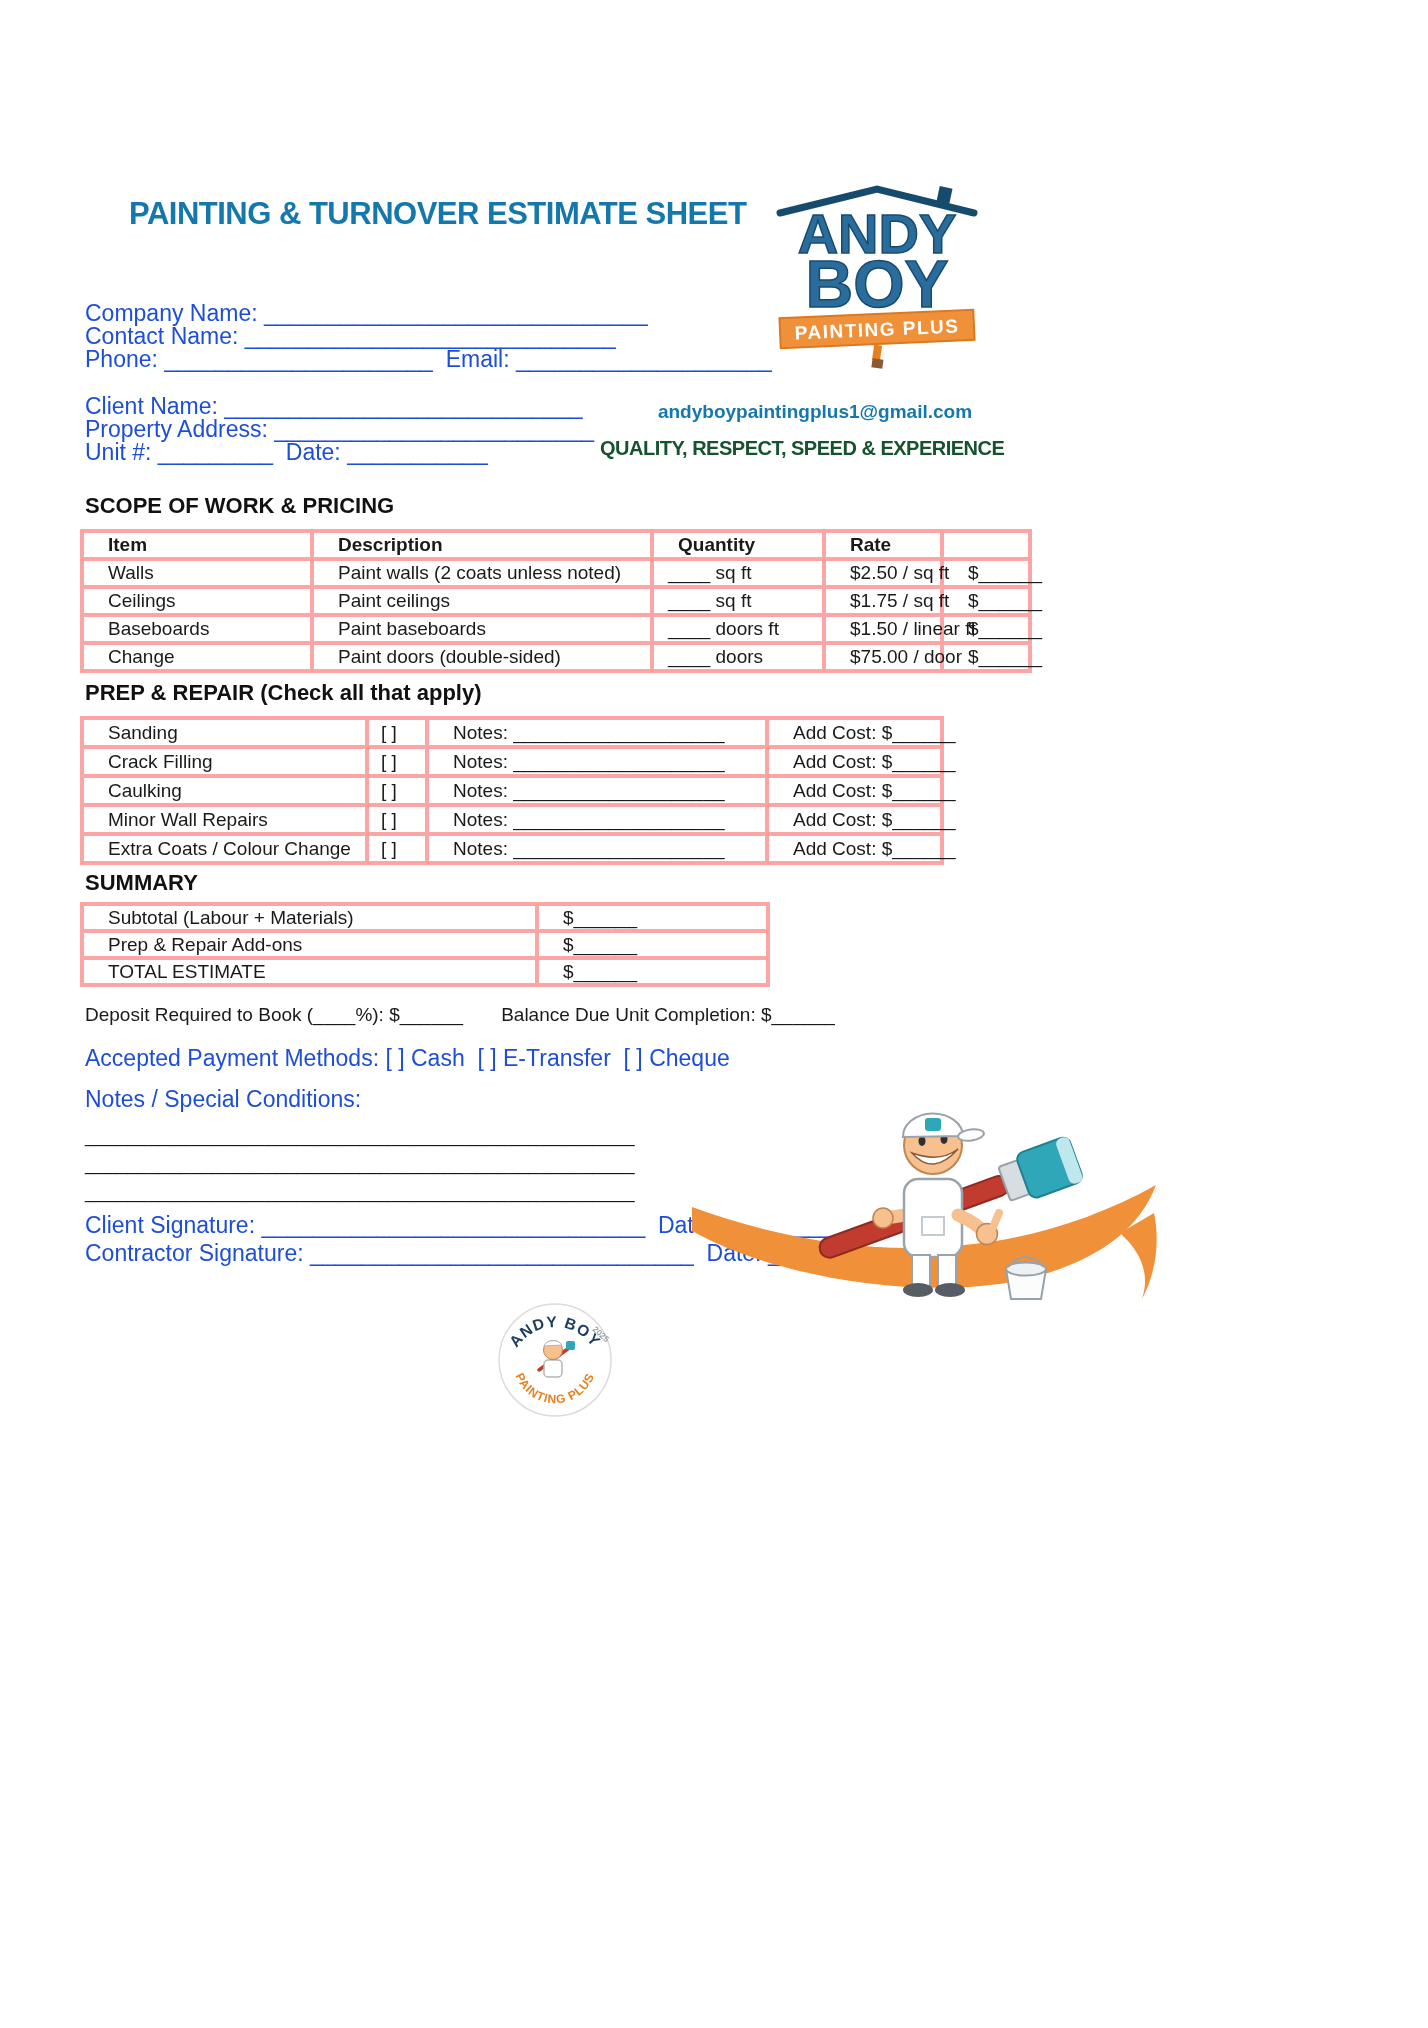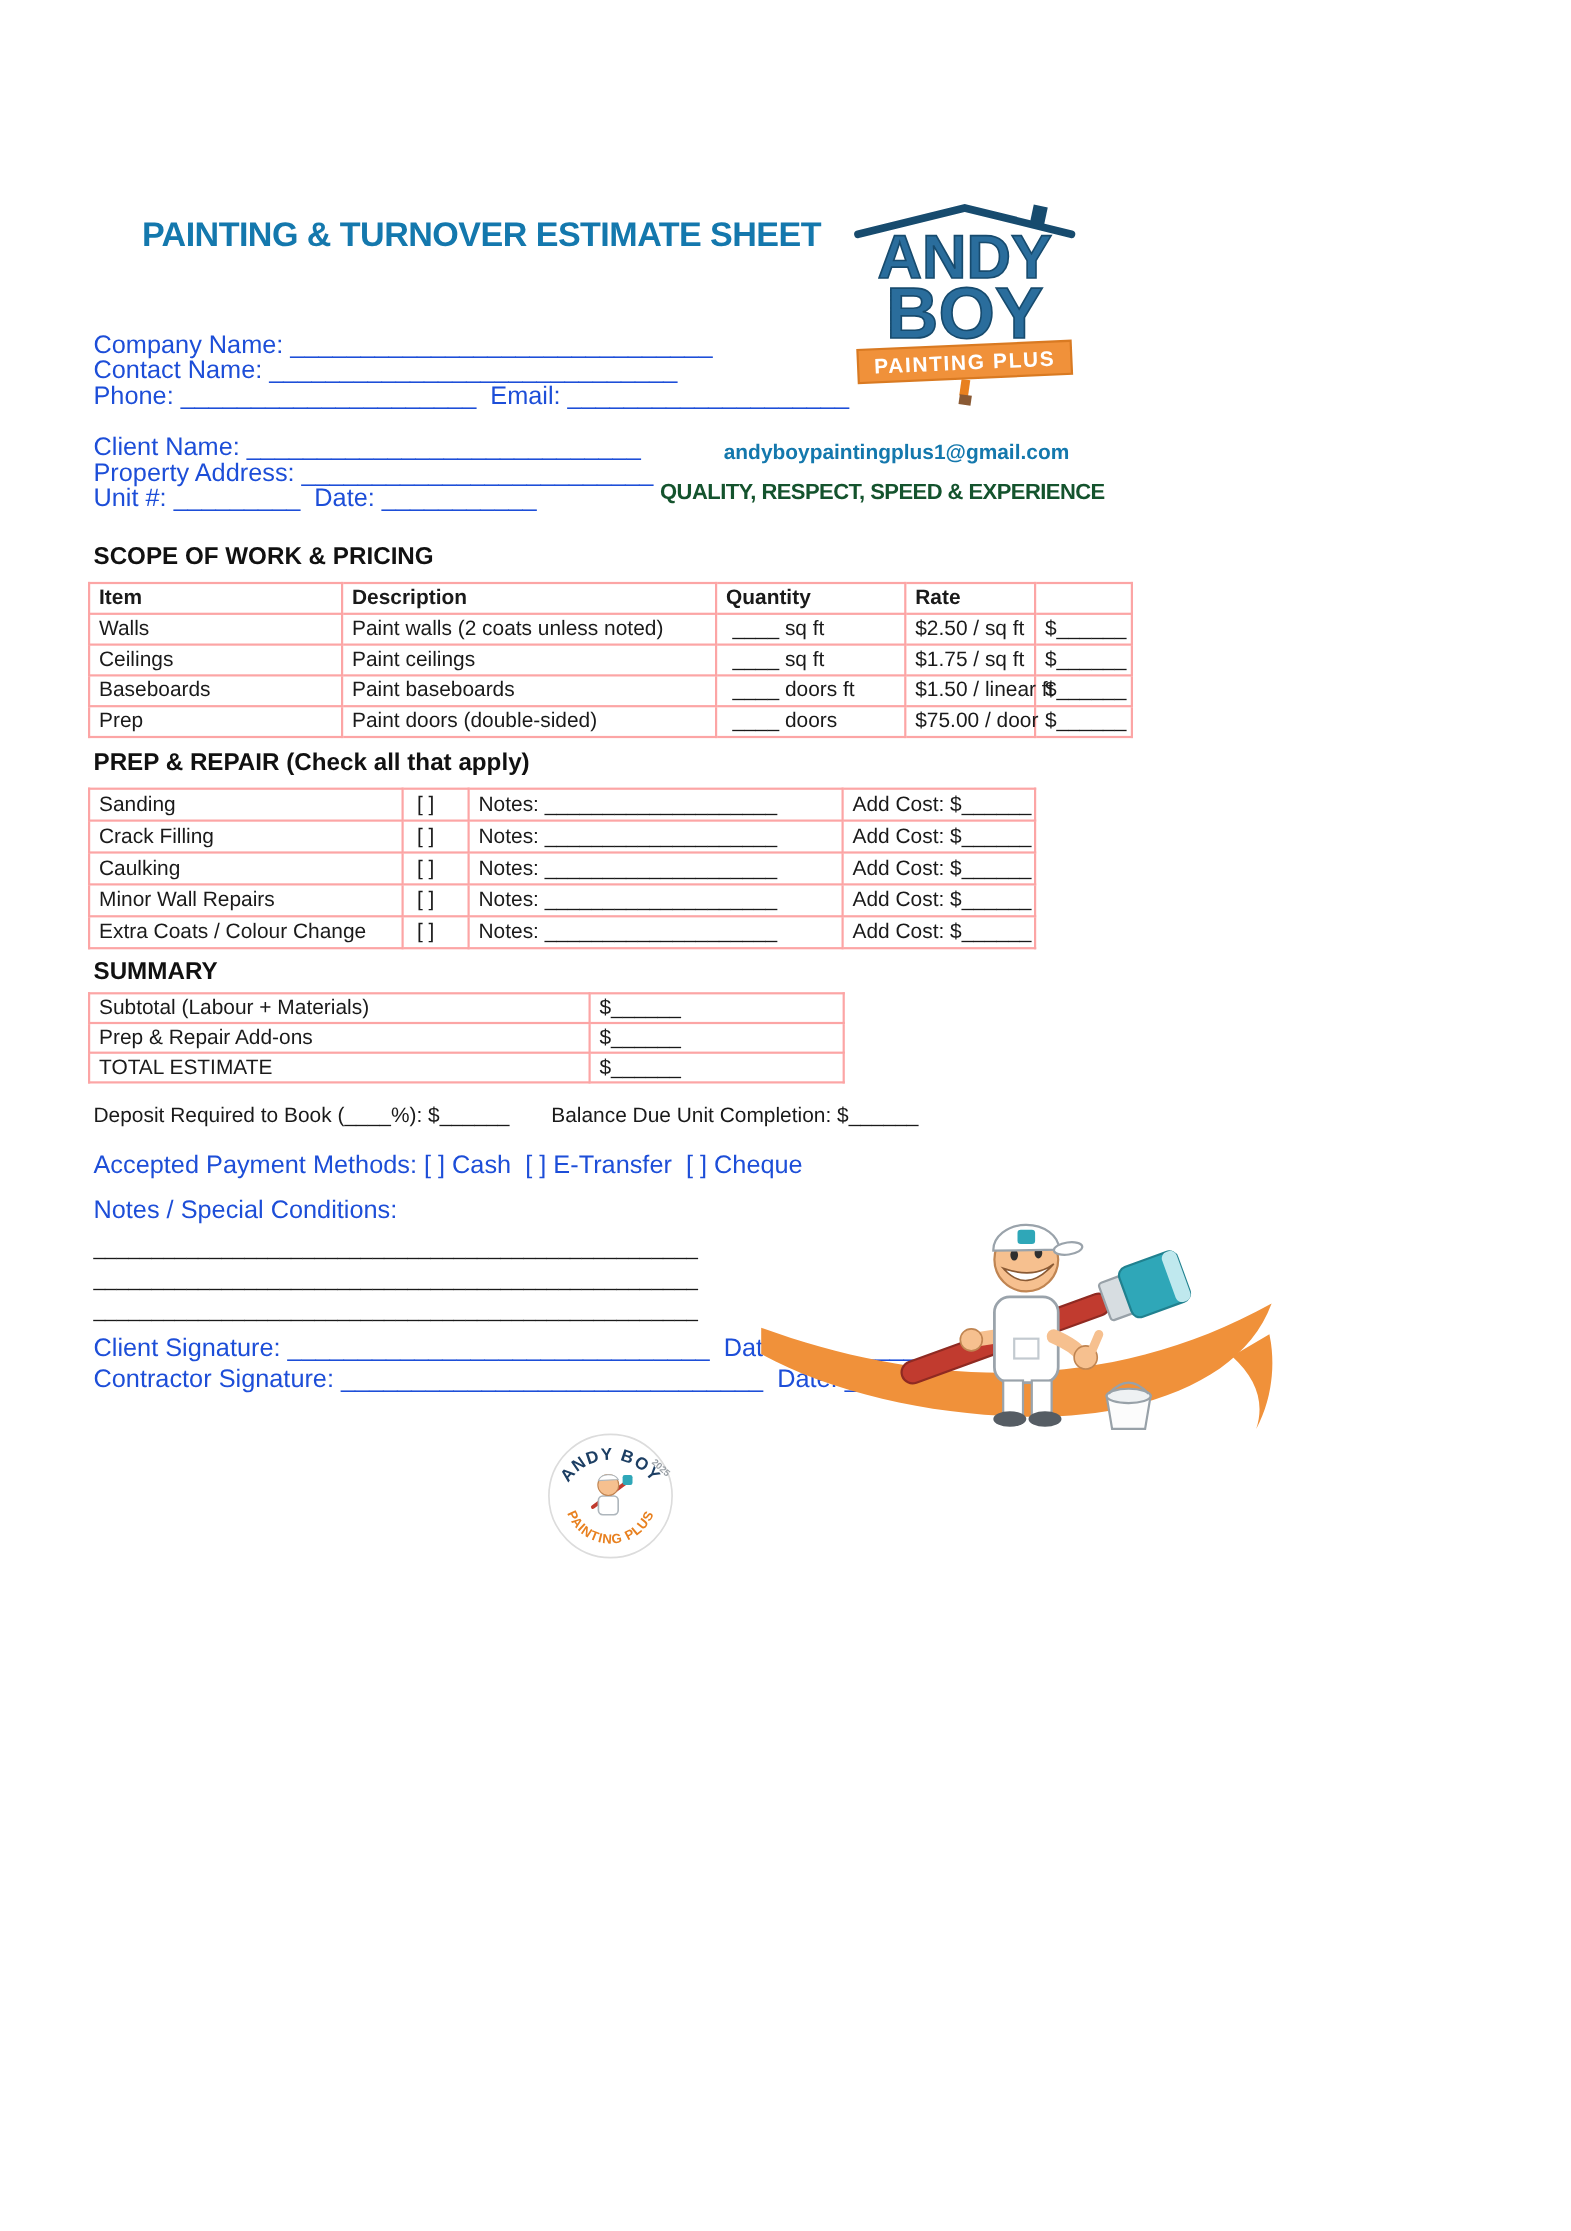--- a/index.html
+++ b/index.html
@@ -31,21 +31,21 @@
   #unitdate   { left:85px; top:439px; }
 
   
   .sec-h { font-size:22px; font-weight:800; color:#111; white-space:nowrap; }
   #scope-h   { left:85px; top:493px; }
   #prep-h    { left:85px; top:680px; }
   #summary-h { left:85px; top:870px; }
 
   
   table { position:absolute; border-collapse:collapse; background:#fff; table-layout:fixed; }
-  td,th { border:2px solid #fca5a5; font-size:19px; padding:0 8px; text-align:left;
+  td,th { border:4px solid #fca5a5; font-size:19px; padding:0 24px; text-align:left;
           white-space:nowrap; vertical-align:middle; font-weight:400; overflow:visible; }
   th { font-weight:700; }
   #scope-t   { left:80px; top:529px;  width:948px; }
   #scope-t tr { height:28px; }
   #scope-t td:nth-child(3) { padding-left:14px; }
   #prep-t    { left:80px; top:716px;  width:860px; }
   #prep-t tr { height:29px; }
   #prep-t td:nth-child(2) { padding-left:12px; }
   #summary-t { left:80px; top:902px;  width:686px; }
   #summary-t tr { height:27px; }
@@ -131,21 +131,21 @@
       <td>$______</td>
     </tr>
     <tr>
       <td>Baseboards</td>
       <td>Paint baseboards</td>
       <td>____ doors ft</td>
       <td>$1.50 / linear ft</td>
       <td>$______</td>
     </tr>
     <tr>
-      <td>Prep</td>
+      <td>Change</td>
       <td>Paint doors (double-sided)</td>
       <td>____ doors</td>
       <td>$75.00 / door</td>
       <td>$______</td>
     </tr>
   </tbody>
     </table>
 
   <div class="abs sec-h" id="prep-h">PREP &amp; REPAIR (Check all that apply)</div>
   <table id="prep-t">

